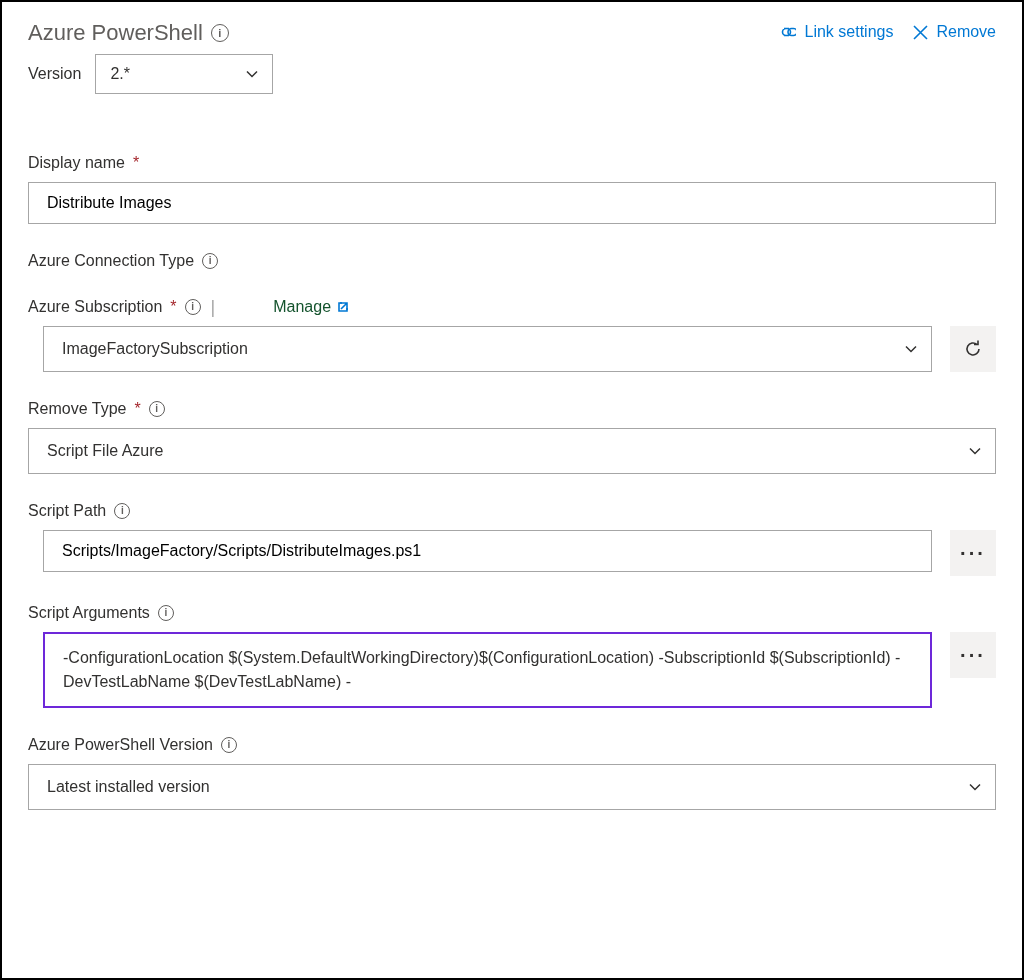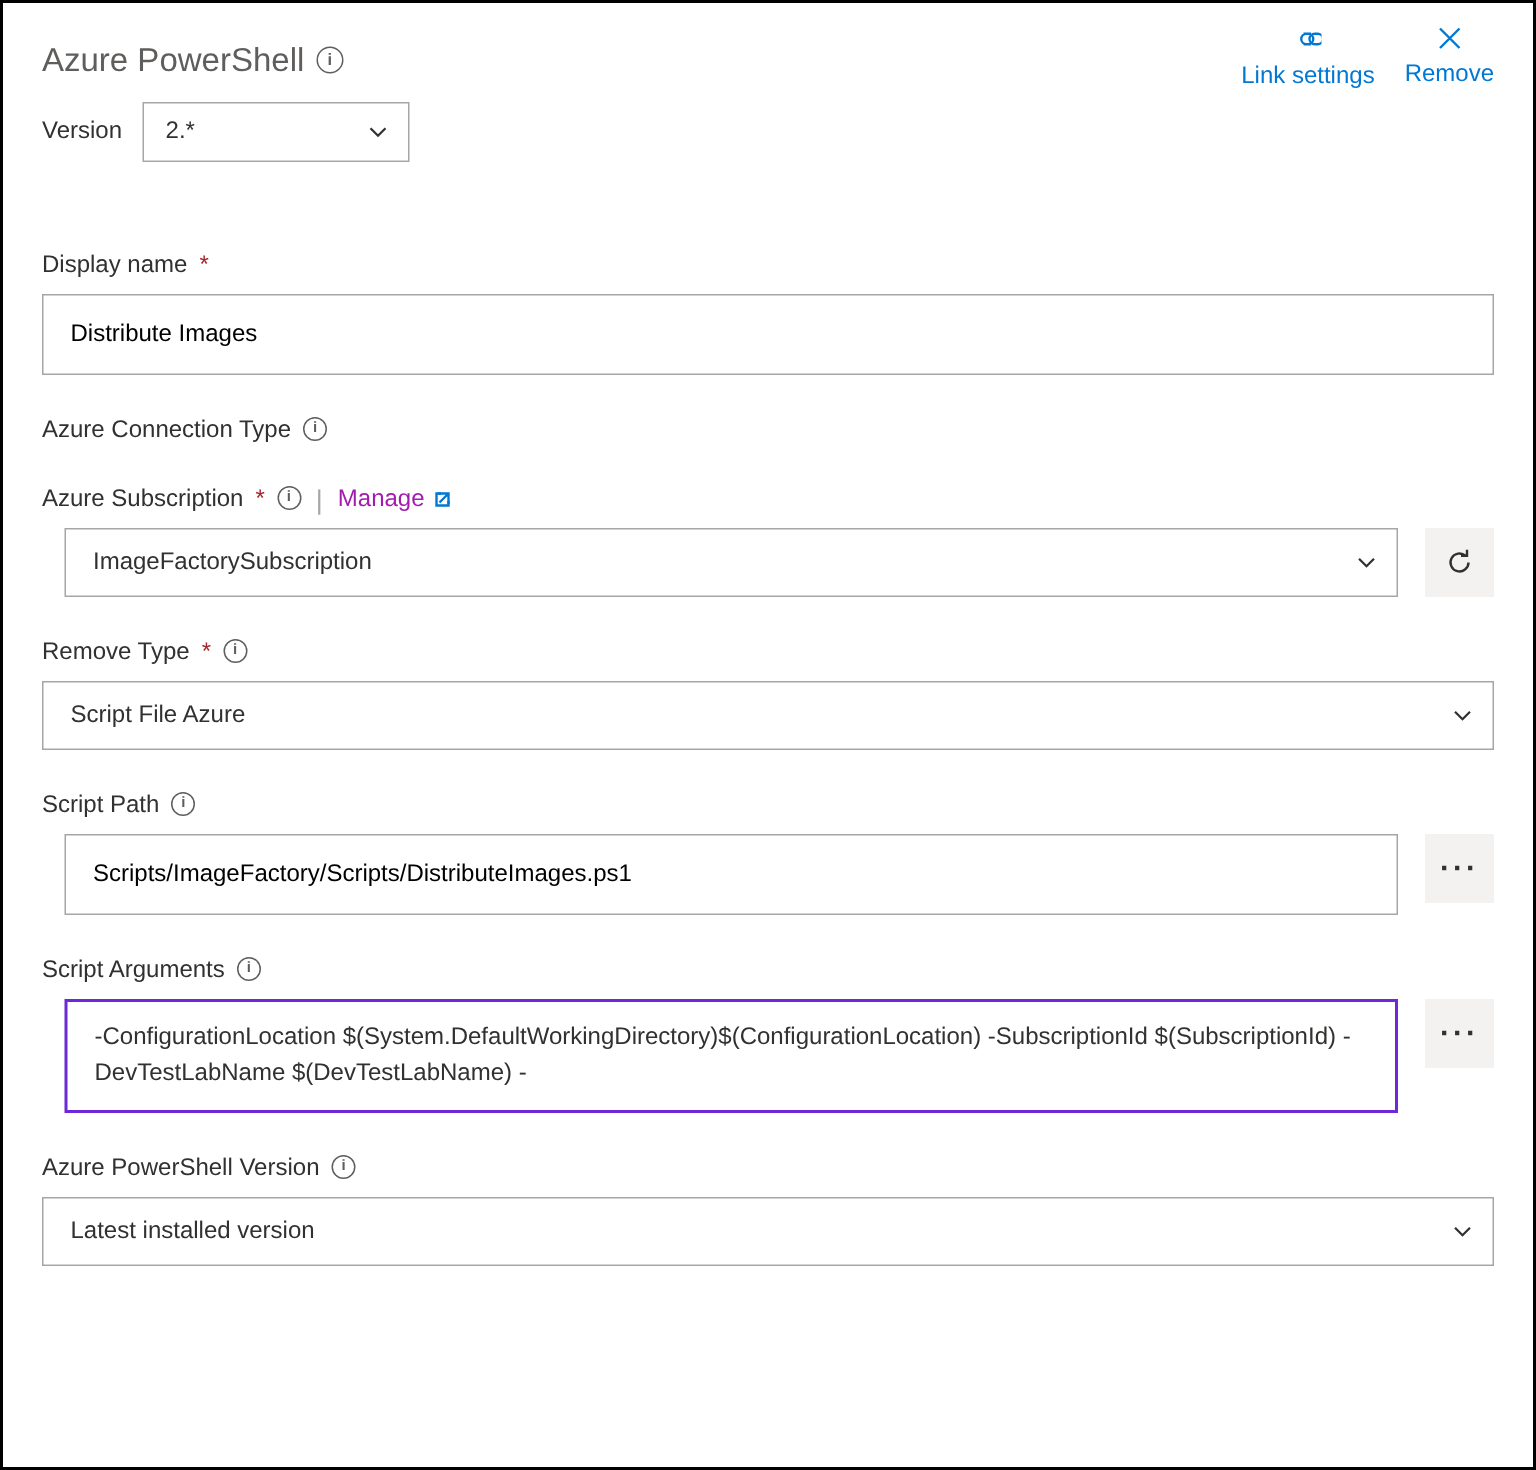--- a/index.html
+++ b/index.html
@@ -41,21 +41,20 @@
     margin-top: -2px;
   }
   .header-link {
     display: inline-flex;
     align-items: center;
     gap: 8px;
     color: #0078d4;
     font-size: 16px;
     cursor: pointer;
     text-decoration: none;
-    flex-direction: column;
   }
   .info-icon {
     display: inline-flex;
     align-items: center;
     justify-content: center;
     width: 18px;
     height: 18px;
     border-radius: 50%;
     border: 1.3px solid #605e5c;
     color: #605e5c;
@@ -92,45 +91,46 @@
   }
   .chevron-down {
     width: 12px;
     height: 12px;
   }
   .field-group {
     margin-bottom: 28px;
   }
   .field-label {
     display: flex;
-    align-items: flex-start;
+    align-items: center;
     gap: 8px;
     font-size: 16px;
     color: #323130;
     margin-bottom: 10px;
   }
   .required-star {
     color: #a4262c;
   }
   .sep-bar {
     color: #a6a6a6;
     margin: 0 2px;
     font-size: 18px;
     line-height: 1;
   }
   .manage-link {
-    color: #a21caf;
+    color: #14532d;
     display: inline-flex;
     align-items: center;
     gap: 6px;
     cursor: pointer;
+    margin-left: 48px;
   }
   .text-input {
     width: 100%;
-    height: 54px;
+    height: 42px;
     border: 1px solid #a6a6a6;
     padding: 0 18px;
     font-size: 16px;
     font-family: inherit;
     outline: none;
   }
   .select-box {
     width: 100%;
     height: 46px;
     border: 1px solid #a6a6a6;

